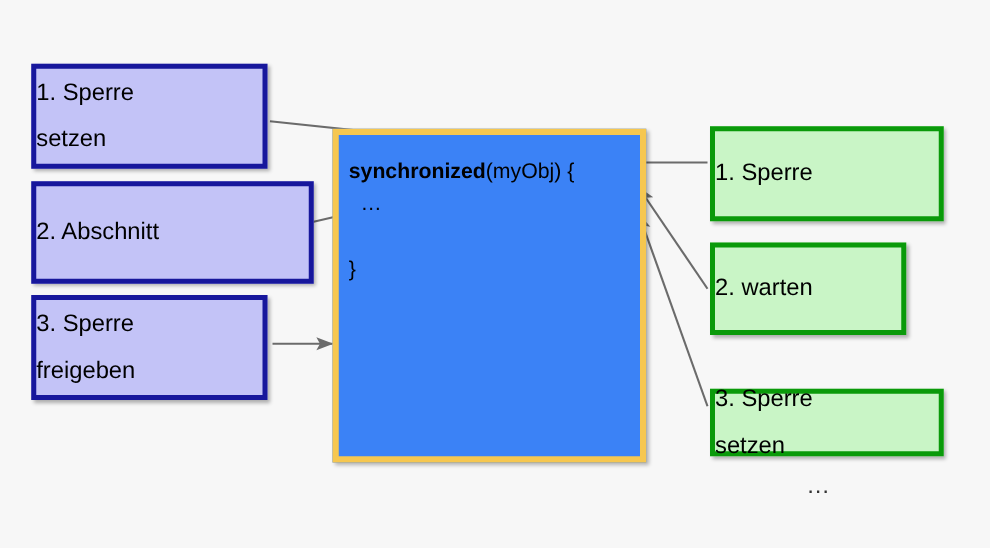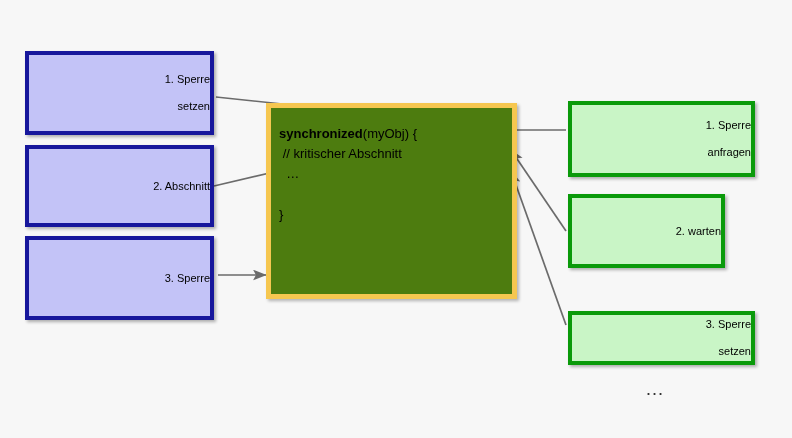--- a/index.html
+++ b/index.html
@@ -18,65 +18,65 @@
     position: absolute;
     left: 0; top: 0;
     width: 792px;
     height: 438px;
   }
   .node {
     position: absolute;
     box-sizing: border-box;
     display: flex;
     flex-direction: column;
-    align-items: flex-end;
+    align-items: flex-start;
     justify-content: center;
     text-align: center;
-    font-size: 11px;
+    font-size: 19px;
     line-height: 1.32;
     color: #000000;
     box-shadow: 2px 2px 3px rgba(0,0,0,0.30);
     gap: 12px;
   }
   .node.blue {
     border: 4px solid #17179c;
     background: #c3c3f7;
   }
   .node.green {
     border: 4px solid #0a9a0a;
     background: #c9f5c6;
   }
   .node .line {
     display: block;
     white-space: nowrap;
   }
 
   
   #box-lock-set      { left: 25px;  top: 51px;  width: 189px; height: 84px; }
-  #box-section-exec  { left: 25px;  top: 145px; width: 189px; height: 82px; }
+  #box-section-exec  { left: 25px;  top: 145px; width: 226px; height: 82px; }
   #box-lock-release  { left: 25px;  top: 236px; width: 189px; height: 84px; }
 
   
   #box-lock-request  { left: 568px; top: 101px; width: 187px; height: 76px; }
   #box-wait          { left: 568px; top: 194px; width: 157px; height: 74px; }
   #box-lock-acquire  { left: 568px; top: 311px; width: 187px; height: 54px; }
 
   
   #code-block {
     position: absolute;
     left: 266px;
     top: 103px;
     width: 251px;
-    height: 196px;
+    height: 267px;
     box-sizing: border-box;
     border: 5px solid #f6c750;
-    background: #4d7c0f;
+    background: #3b82f6;
     box-shadow: 2px 2px 3px rgba(0,0,0,0.28);
     padding: 16px 0 0 8px;
-    font-size: 13px;
+    font-size: 17px;
     line-height: 1.55;
     color: #000000;
   }
   #code-block .code-line { white-space: pre; }
   #code-block .kw { font-weight: bold; }
 
   .ellipsis-standalone {
     position: absolute;
     font-size: 19px;
     color: #333333;
@@ -105,33 +105,32 @@
 
 <div class="node blue" id="box-lock-set">
   <span class="line">1. Sperre</span>
   <span class="line">setzen</span>
 </div>
 <div class="node blue" id="box-section-exec">
   <span class="line">2. Abschnitt</span>
 </div>
 <div class="node blue" id="box-lock-release">
   <span class="line">3. Sperre</span>
+  <span class="line">freigeben</span>
 </div>
 
 <div id="code-block">
   <div class="code-line"><span class="kw">synchronized</span><span>(myObj) {</span></div>
-  <div class="code-line">&nbsp;<span>// kritischer Abschnitt</span></div>
   <div class="code-line">&nbsp;&nbsp;<span>…</span></div>
   <div class="code-line">&nbsp;</div>
   <div class="code-line"><span>}</span></div>
 </div>
 
 <div class="node green" id="box-lock-request">
   <span class="line">1. Sperre</span>
-  <span class="line">anfragen</span>
 </div>
 <div class="node green" id="box-wait">
   <span class="line">2. warten</span>
 </div>
 <div class="node green" id="box-lock-acquire">
   <span class="line">3. Sperre</span>
   <span class="line">setzen</span>
 </div>
 <div class="ellipsis-standalone" id="right-ellipsis">…</div>
 

